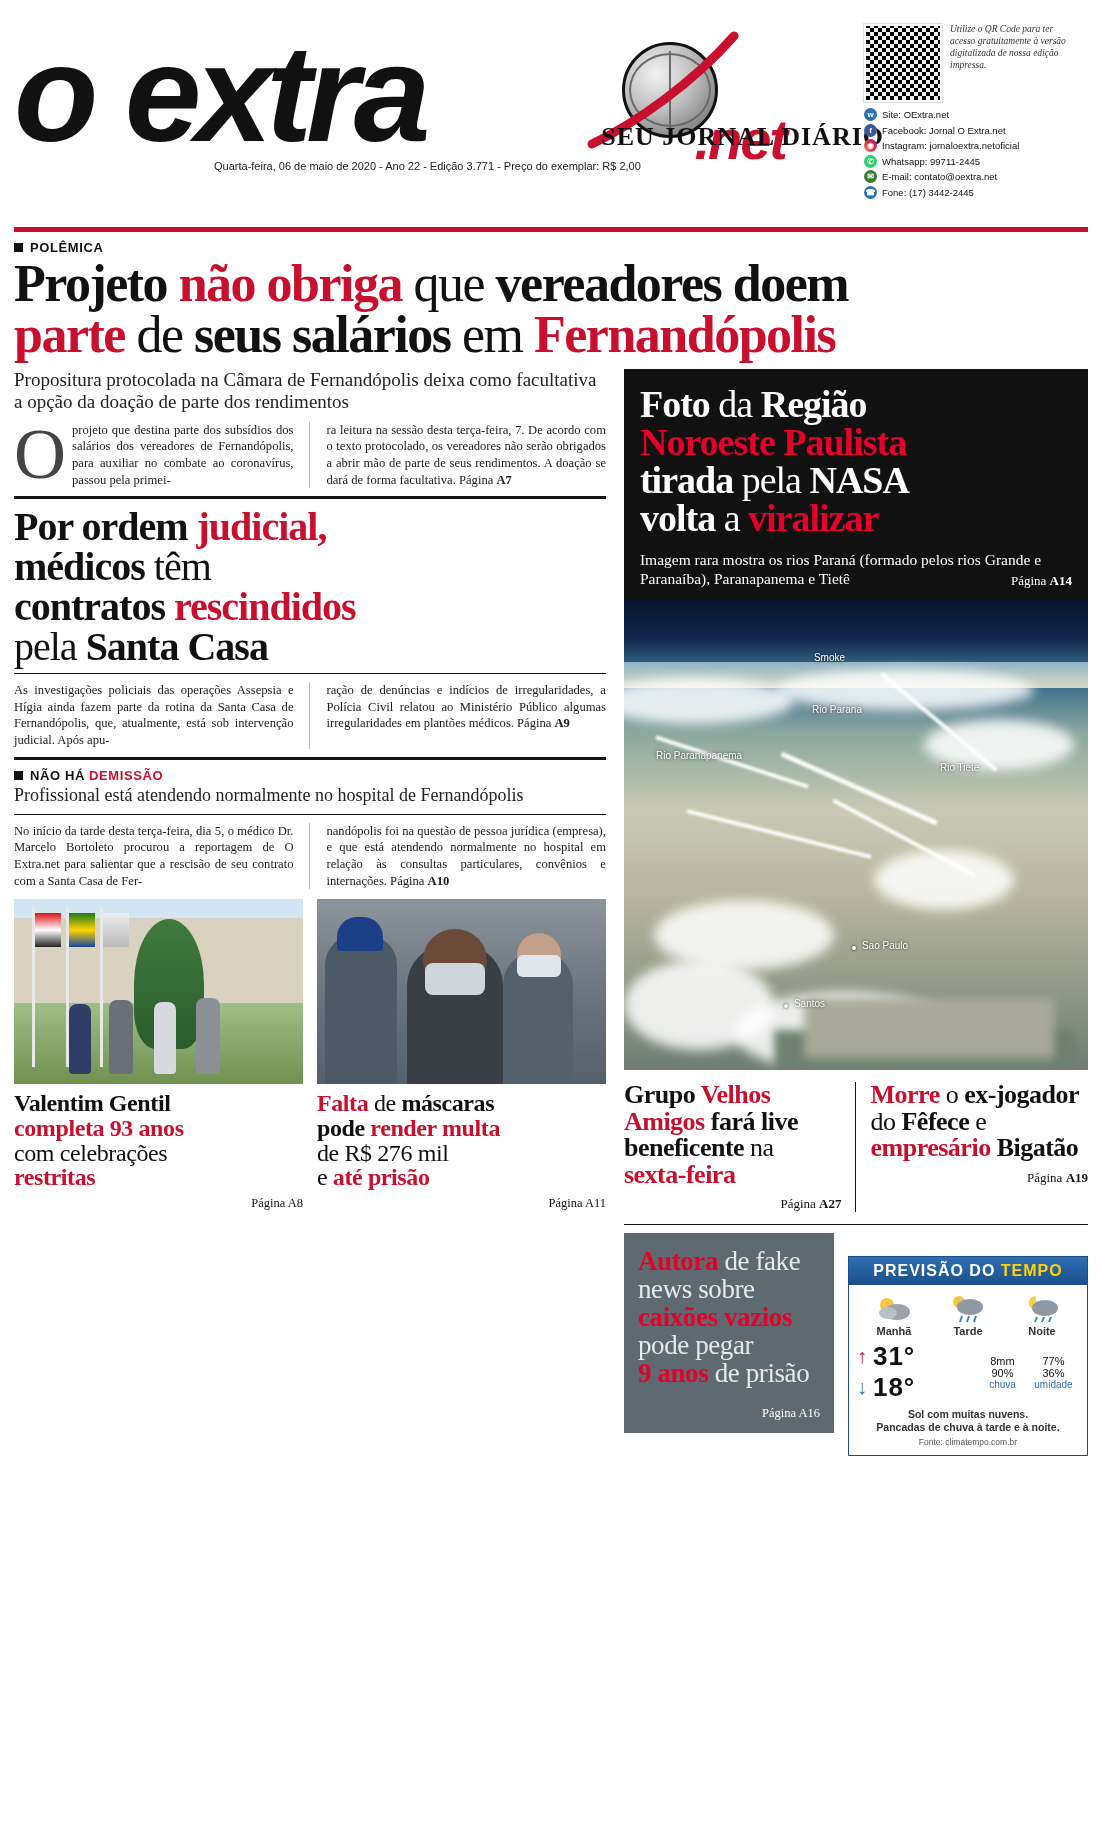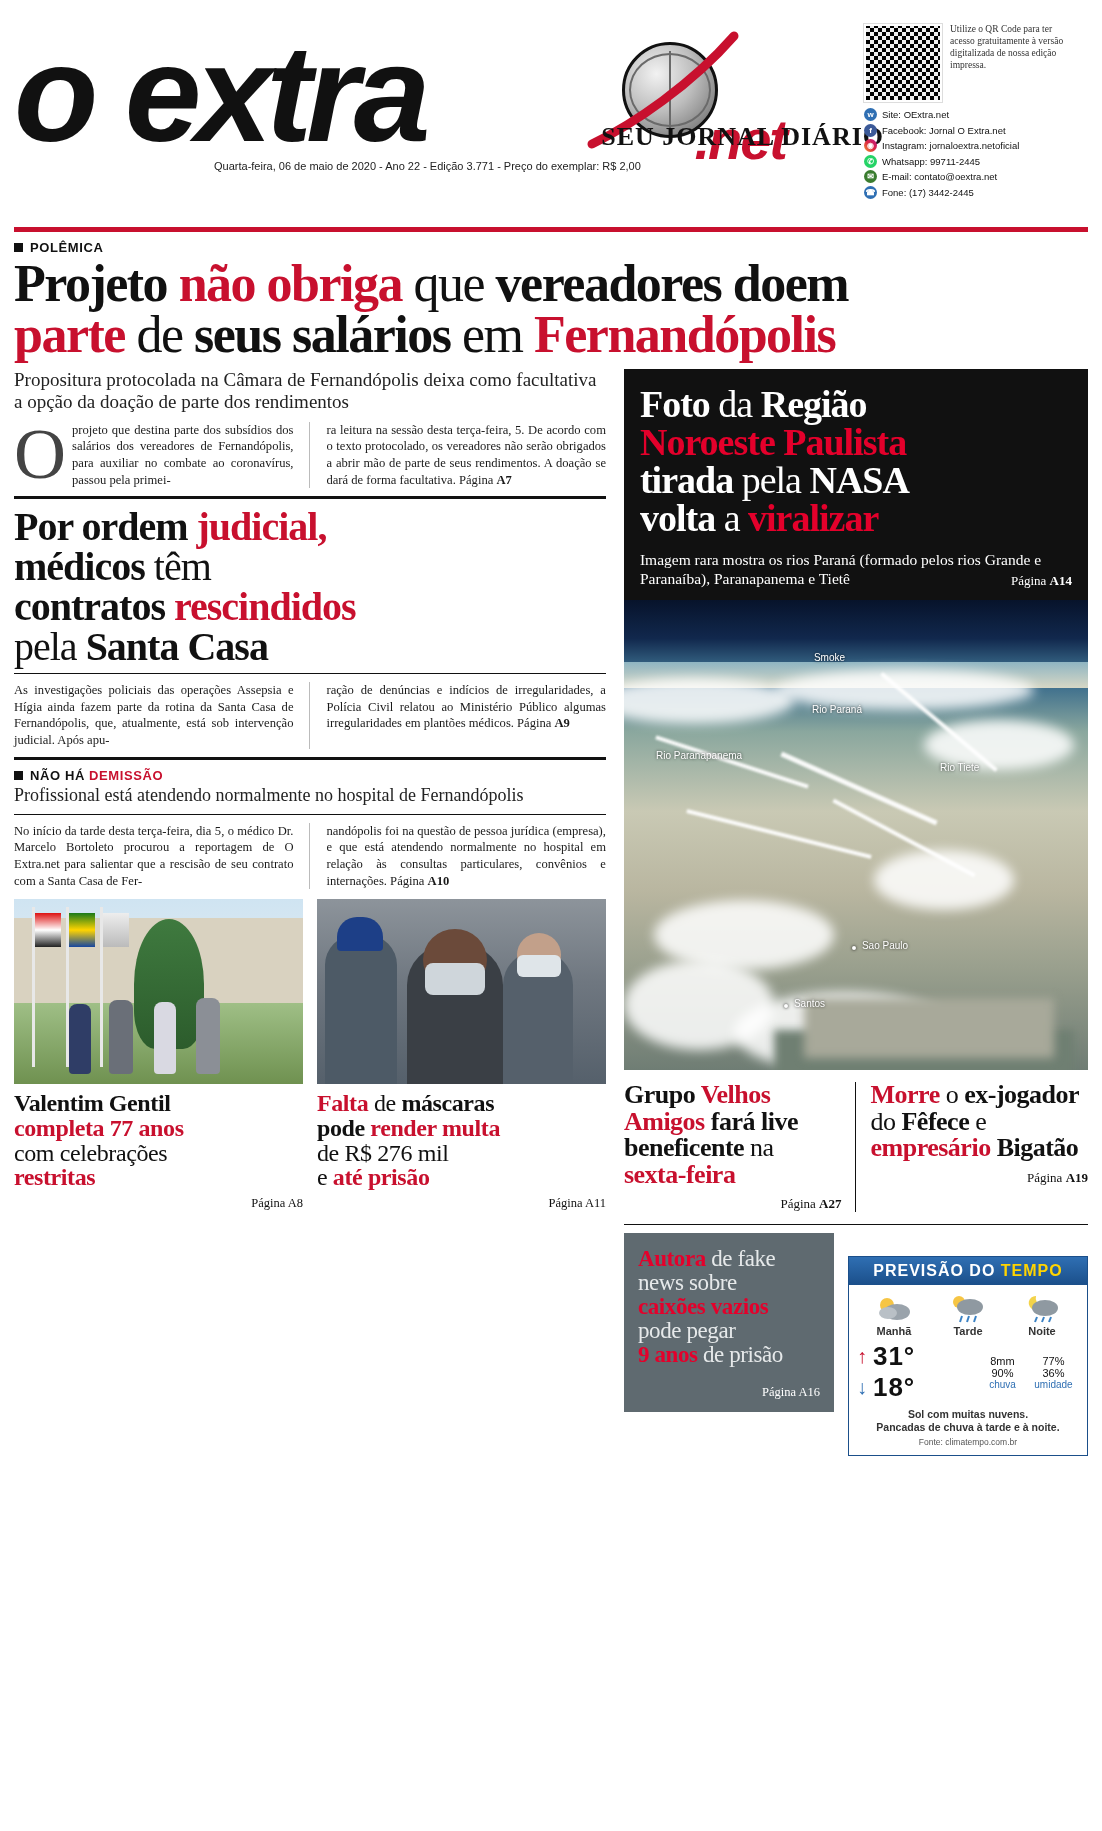--- a/index.html
+++ b/index.html
@@ -74,21 +74,21 @@
     width: 78px; height: 78px;
     background:
       repeating-linear-gradient(90deg, #111 0 4px, #fff 4px 8px),
       repeating-linear-gradient(0deg, #111 0 4px, #fff 4px 8px);
     background-blend-mode: difference;
     border: 2px solid #fff;
     outline: 1px solid #ddd;
   }
   .qr-note {
     font-family: "Liberation Serif", serif;
-    font-size: 9.5px; color: #333; line-height: 1.25;
+    font-size: 9.5px; font-style: italic; color: #333; line-height: 1.25;
     flex: 1;
   }
   .contact-list { margin-top: 6px; }
   .contact-row { display: flex; align-items: center; gap: 5px; margin-bottom: 2.5px; }
   .cicon { width: 13px; height: 13px; border-radius: 50%; flex: 0 0 13px;
            display: flex; align-items: center; justify-content: center;
            font-family: "Liberation Sans", sans-serif; font-size: 8px; color: #fff; font-weight: bold; }
   .ci-site { background: #2f6fb3; }
   .ci-fb { background: #3b5998; }
   .ci-ig { background: linear-gradient(45deg,#f09433,#dc2743,#bc1888); }
@@ -227,21 +227,21 @@
   }
   .ph-cap .light { font-weight: normal; }
   .ph-pg { text-align: right; font-size: 12.5px; margin-top: 6px; }
 
   
   .grey-box {
     background: #5f6a70; color: #fff; padding: 14px 14px 12px; position: relative;
   }
   .grey-box h3 {
     font-family: "Liberation Serif", serif; font-weight: bold;
-    font-size: 23px; line-height: 1.04; letter-spacing: -0.4px;
+    font-size: 27px; line-height: 1.04; letter-spacing: -0.4px;
   }
   .grey-box h3 .light { font-weight: normal; color: #e6e9ea; }
   .grey-box h3 .red { color: #e4002b; }
   .grey-box .pg { text-align: right; font-size: 12.5px; margin-top: 18px; }
 
   .flagpole { position: absolute; width: 3px; background: #e8e8e8; }
   .flag { position: absolute; height: 34px; width: 26px; }
   .person { position: absolute; border-radius: 8px 8px 4px 4px; }
 </style>
 </head>
@@ -315,21 +315,21 @@
 
       <div class="standfirst">Propositura protocolada na Câmara de Fernandópolis deixa como facultativa a opção da doação de parte dos rendimentos</div>
 
       <div class="cols2">
         <div class="col">
           <span class="dropcap">O</span>
           <span>projeto que destina parte dos subsídios dos salários dos vereadores de Fernandópolis, para auxiliar no combate ao coronavírus, passou pela primei-</span>
         </div>
         <div class="colrule"></div>
         <div class="col">
-          <span>ra leitura na sessão desta terça-feira, 5. De acordo com o texto protocolado, os vereadores não serão obrigados a abrir mão de parte de seus rendimentos. A doação se dará de forma facultativa. Página </span><b>A7</b>
+          <span>ra leitura na sessão desta terça-feira, 7. De acordo com o texto protocolado, os vereadores não serão obrigados a abrir mão de parte de seus rendimentos. A doação se dará de forma facultativa. Página </span><b>A7</b>
         </div>
       </div>
 
       <div class="hr-thick"></div>
 
       <h2 class="sec">
         Por ordem <span class="red">judicial,</span><br>
         médicos <span class="light">têm</span><br>
         contratos <span class="red">rescindidos</span><br>
         <span class="light">pela</span> Santa Casa
@@ -378,21 +378,21 @@
             <div class="flag" style="left:55px;top:14px;background:linear-gradient(180deg,#1a7a1a,#ffd400,#1646a0)"></div>
             <div class="flagpole" style="left:86px;top:8px;height:160px"></div>
             <div class="flag" style="left:89px;top:14px;background:linear-gradient(180deg,#eee,#bbb)"></div>
             <div style="position:absolute;left:120px;top:20px;width:70px;height:130px;background:linear-gradient(180deg,#3f7a3f,#2c5c2c);border-radius:50% 50% 30% 30%"></div>
             <div class="person" style="left:55px;bottom:10px;width:22px;height:70px;background:#2f3d66"></div>
             <div class="person" style="left:95px;bottom:10px;width:24px;height:74px;background:#6a6f78"></div>
             <div class="person" style="left:140px;bottom:10px;width:22px;height:72px;background:#d9d9e2"></div>
             <div class="person" style="left:182px;bottom:10px;width:24px;height:76px;background:#8b8f96"></div>
           </div>
           <div class="ph-cap">
-            Valentim Gentil<br><span class="red">completa 77 anos</span><br><span class="light">com celebrações</span><br><span class="red">restritas</span>
+            Valentim Gentil<br><span class="red">completa 93 anos</span><br><span class="light">com celebrações</span><br><span class="red">restritas</span>
           </div>
           <div class="ph-pg">Página A8</div>
         </div>
 
         <div class="photo-col">
           <div class="ph ph2">
             <div style="position:absolute;left:8px;top:36px;width:72px;height:150px;background:#4d5a66;border-radius:30px 30px 0 0"></div>
             <div style="position:absolute;left:20px;top:18px;width:46px;height:34px;background:#1d3f87;border-radius:20px 20px 4px 4px"></div>
             <div style="position:absolute;left:90px;top:46px;width:96px;height:140px;background:#3a3f45;border-radius:40px 40px 0 0"></div>
             <div style="position:absolute;left:106px;top:30px;width:64px;height:62px;background:#6b4a3a;border-radius:50%"></div>

